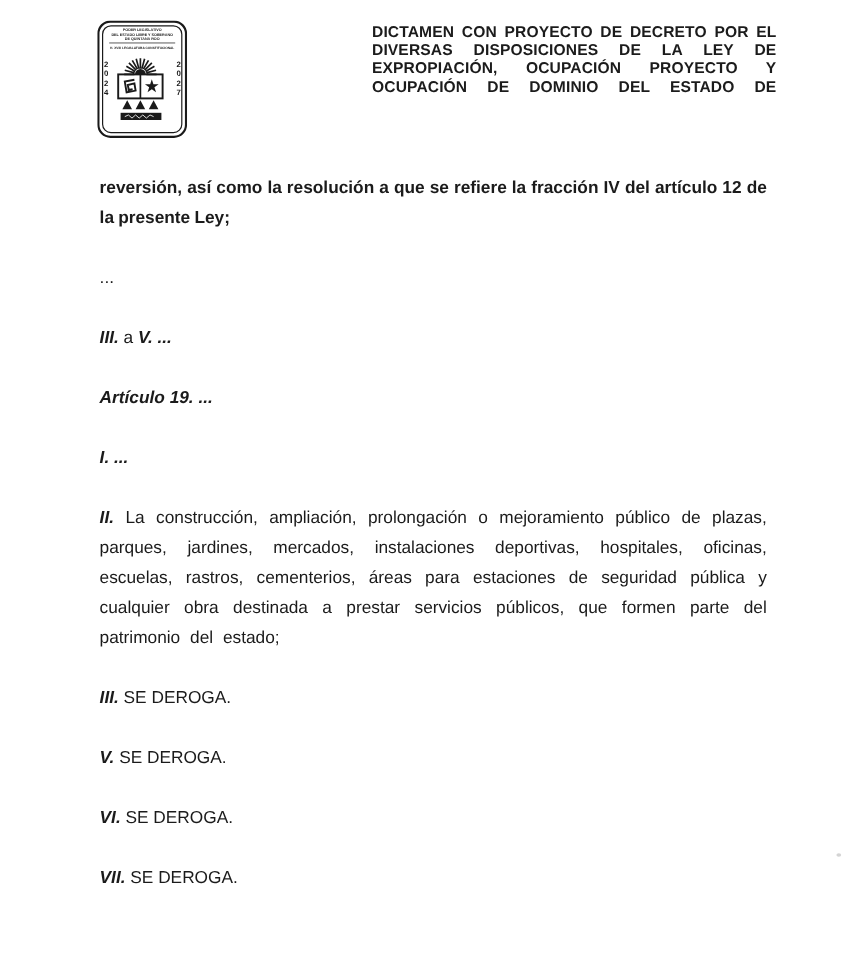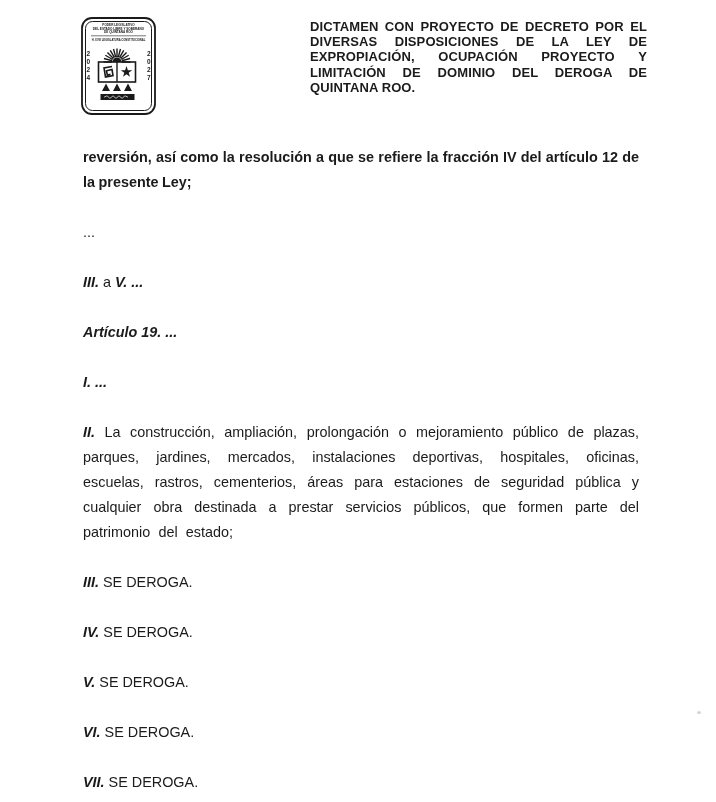--- a/index.html
+++ b/index.html
@@ -105,22 +105,21 @@
         <rect x="19.5" y="77" width="34" height="6" fill="#1a1a1a"></rect>
         <path d="M23 80.2 l3 -1.4 3 2.6 3 -2.6 3 2.6 3 -2.6 3 2.6 3 -2.6 3 1.4" stroke="#ffffff" stroke-width="0.7" fill="none"></path>
       </g>
     </svg>
   </div>
 
   <div class="header-title">
     <div class="title-line">DICTAMEN CON PROYECTO DE DECRETO POR EL</div>
     <div class="title-line">DIVERSAS DISPOSICIONES DE LA LEY DE</div>
     <div class="title-line">EXPROPIACIÓN, OCUPACIÓN PROYECTO Y</div>
-    <div class="title-line">LIMITACIÓN DE DOMINIO DEL DEROGA DE</div>
-    <div class="title-line last">QUINTANA ROO.</div>
+    <div class="title-line">OCUPACIÓN DE DOMINIO DEL ESTADO DE</div>
   </div>
 
   <div class="doc-body">
     <p class="tight">
       <span>reversión, así como la resolución a que se refiere la fracción IV del artículo 12 de la presente Ley;</span>
     </p>
     <p>
       <span>...</span>
     </p>
     <p>
@@ -132,23 +131,20 @@
     <p>
       <strong>I. ...</strong>
     </p>
     <p class="loose">
       <strong>II.</strong><span> La construcción, ampliación, prolongación o mejoramiento público de plazas, parques, jardines, mercados, instalaciones deportivas, hospitales, oficinas, escuelas, rastros, cementerios, áreas para estaciones de seguridad pública y cualquier obra destinada a prestar servicios públicos, que formen parte del patrimonio del estado;</span>
     </p>
     <p>
       <strong>III.</strong><span> SE DEROGA.</span>
     </p>
     <p>
-      <strong>IV.</strong><span> SE DEROGA.</span>
-    </p>
-    <p>
       <strong>V.</strong><span> SE DEROGA.</span>
     </p>
     <p>
       <strong>VI.</strong><span> SE DEROGA.</span>
     </p>
     <p>
       <strong>VII.</strong><span> SE DEROGA.</span>
     </p>
   </div>
 

